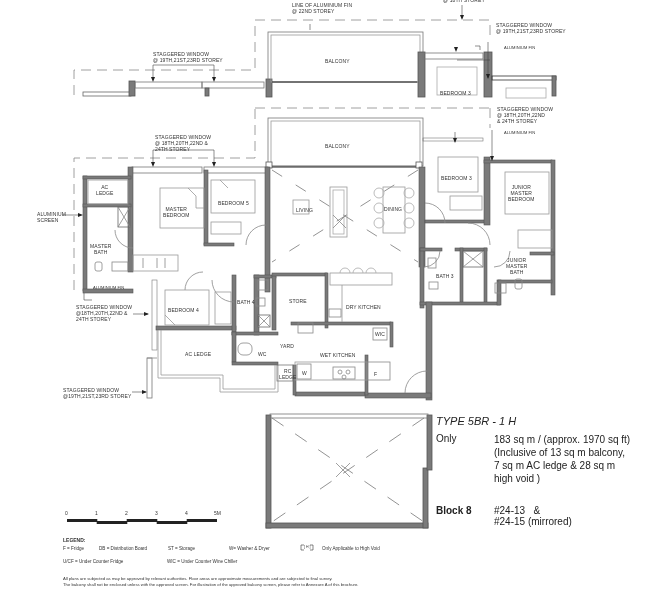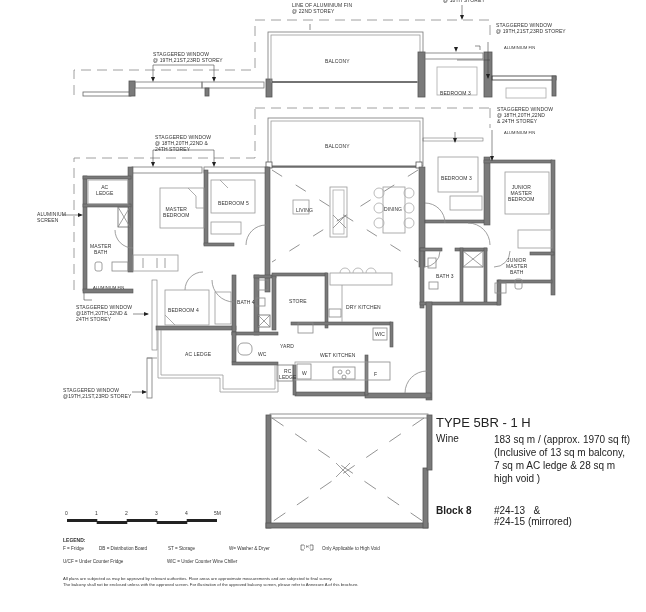--- a/index.html
+++ b/index.html
@@ -1,21 +1,21 @@
 <!DOCTYPE html>
 <html><head>
 <meta charset="utf-8">
 <style>
   html, body { margin: 0; padding: 0; background: #ffffff; }
   body { width: 646px; height: 612px; position: relative; overflow: hidden; font-family: "Liberation Sans", sans-serif; color: #222; }
   #plan { position: absolute; left: 0; top: 0; width: 646px; height: 612px; }
   .lbl { position: absolute; font-family: "Liberation Sans", sans-serif; font-size: 5px; line-height: 6px; color: #333; text-transform: uppercase; white-space: pre; letter-spacing: 0.1px; }
   .lbl.c { text-align: center; }
   .info { position: absolute; font-family: "Liberation Sans", sans-serif; color: #222; }
-  .info-title { left: 436px; top: 415px; font-size: 13px; }
+  .info-title { left: 436px; top: 415px; font-size: 11px; font-style: italic; }
   .info-key { font-size: 10px; }
   .info-val { font-size: 10px; line-height: 13px; white-space: pre; }
   .scale-num { position: absolute; top: 510px; font-size: 5px; color: #333; }
   .legend { position: absolute; font-size: 4.6px; color: #333; white-space: pre; }
   .legend-head { left: 63px; top: 537px; font-weight: bold; font-size: 5px; }
 </style>
 </head>
 <body>
 
 <svg id="plan" viewBox="0 0 646 612" xmlns="http://www.w3.org/2000/svg">
@@ -326,21 +326,21 @@
 <div class="lbl" style="left:37px;top:211px;">ALUMINIUM
 SCREEN</div>
 <div class="lbl" style="left:93px;top:285px;font-size:4px;">ALUMINIUM FIN</div>
 <div class="lbl" style="left:76px;top:304px;">STAGGERED WINDOW
 @18TH,20TH,22ND &amp;
 24TH STOREY</div>
 <div class="lbl" style="left:63px;top:387px;">STAGGERED WINDOW
 @19TH,21ST,23RD STOREY</div>
 
 <div class="info info-title">TYPE 5BR - 1 H</div>
-<div class="info info-key" style="left:436px;top:433px;">Wine</div>
+<div class="info info-key" style="left:436px;top:433px;">Only</div>
 <div class="info info-val" style="left:494px;top:433px;">183 sq m / (approx. 1970 sq ft)
 (Inclusive of 13 sq m balcony,
 7 sq m AC ledge &amp; 28 sq m
 high void )</div>
 <div class="info info-key" style="left:436px;top:505px;font-weight:bold;">Block 8</div>
 <div class="info info-val" style="left:494px;top:505px;line-height:11px;">#24-13   &amp;
 #24-15 (mirrored)</div>
 
 <div>
   <span class="scale-num" style="left:65px;">0</span>

